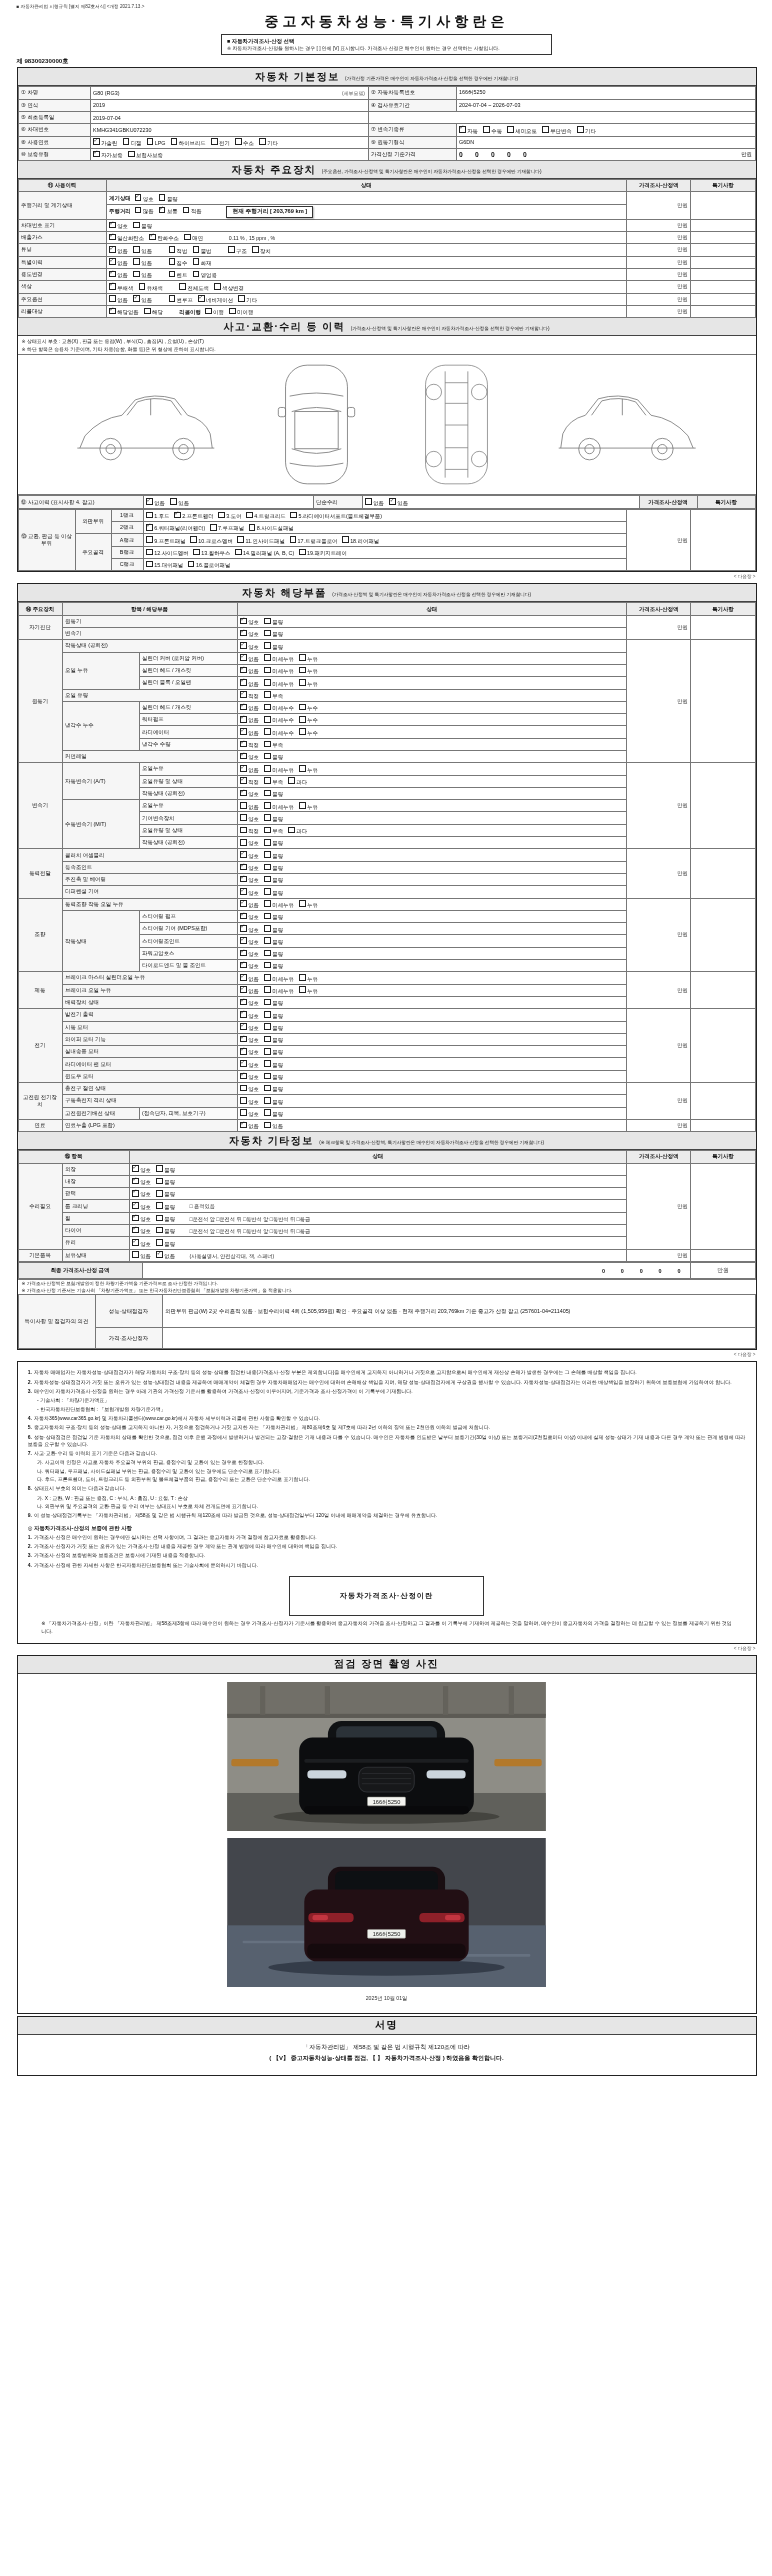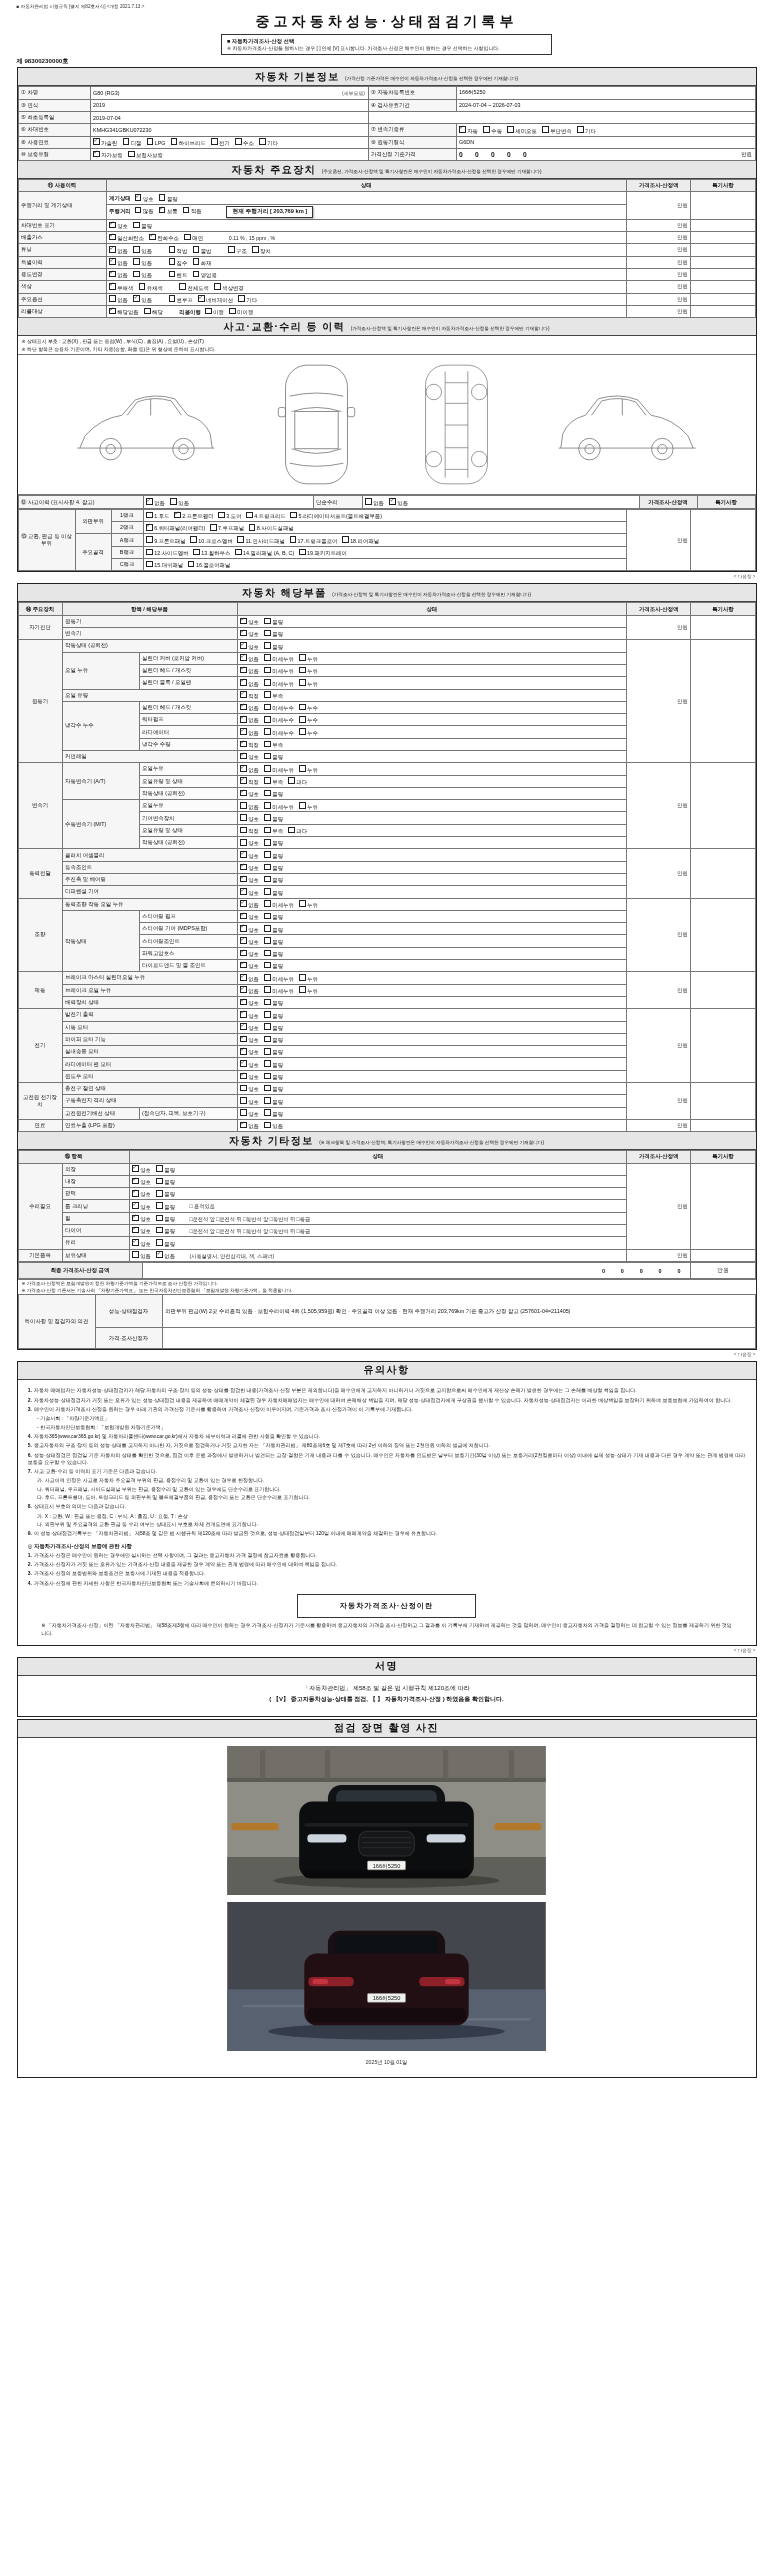--- a/index.html
+++ b/index.html
@@ -41,35 +41,35 @@
   .items .opt{margin-right:4.6px;}
   .finalrow td{height:13.4px;}
   .amount{letter-spacing:7.2px;text-align:right;font-weight:bold;font-size:6.7px;padding-right:15.5px;}
   .subnote{font-size:4.6px;padding:1px 4.1px;color:#222;border-top:0.5px solid #777;}
   .opiniontext{font-size:4.9px;line-height:1.5;}
   .notices{padding:5.2px 10.3px 7.2px;}
   .ni{font-size:5px;line-height:1.45;margin:2.1px 0;text-align:justify;}
   .ni .nn{font-weight:bold;margin-right:2.1px;}
   .nsub{font-size:5px;line-height:1.45;margin:1px 0 1px 9.3px;text-align:justify;}
   .pnhead{font-weight:bold;font-size:5.4px;margin:5.2px 0 2.1px;}
-  .defbox{width:165px;margin:7.2px auto 4.1px;border:1px solid #333;padding:6px;text-align:center;font-weight:bold;font-size:7.2px;letter-spacing:1px;}
+  .defbox{width:165px;margin:7.2px auto 4.1px;border:1px solid #333;padding:14px;text-align:center;font-weight:bold;font-size:7.2px;letter-spacing:1px;}
   .deftext{font-size:5px;line-height:1.5;padding:0 13.4px;text-align:justify;}
   .photos{display:flex;flex-direction:column;align-items:center;gap:7.2px;padding:8.2px 0 4.1px;}
   .photo{width:319px;height:149px;}
   .photocaption{text-align:center;font-size:5.2px;color:#333;padding:1px 0 6.2px;}
   .signbody{text-align:center;font-size:6px;line-height:1.8;padding:7.2px 0 11.3px;}
 </style>
 </head>
 <body>
 
 <div class="page">
 
   <div class="topline">■ 자동차관리법 시행규칙 [별지 제82호서식] &lt;개정 2021.7.13.&gt;</div>
 
-  <h1 class="title">중고자동차성능·상태점검기록부</h1>
+  <h1 class="title">중고자동차성능·특기사항란은</h1>
 
   <div class="selectbox">
     <div class="s1">■ 자동차가격조사·산정 선택</div>
     <div class="s2">※ 자동차가격조사·산정을 원하시는 경우 [ ] 안에 [V] 표시합니다. 가격조사·산정은 매수인이 원하는 경우 선택하는 사항입니다.</div>
   </div>
 
   <div class="docno">제 98300230000호</div>
 
   <section class="box">
 
@@ -669,23 +669,20 @@
         <td class="who" style="text-align:center;">가격·조사산정자</td>
         <td class="opiniontext" style="height:17.5px;"></td>
       </tr>
     </tbody>
       </table>
 
   </section>
   <div class="nextpage">&lt; 다음장 &gt;</div>
 
   <section class="box">
-    <div class="band">
-      <span class="bt">유의사항</span>
-    </div>
     <div class="notices">
       <div id="notices-list">
           <div class="ni"><span class="nn">1.</span>자동차 매매업자는 자동차성능·상태점검자가 해당 자동차의 구조·장치 등의 성능·상태를 점검한 내용(가격조사·산정 부분은 제외합니다)을 매수인에게 고지하지 아니하거나 거짓으로 고지함으로써 매수인에게 재산상 손해가 발생한 경우에는 그 손해를 배상할 책임을 집니다.</div>
           <div class="ni"><span class="nn">2.</span>자동차성능·상태점검자가 거짓 또는 오류가 있는 성능·상태점검 내용을 제공하여 매매계약이 체결된 경우 자동차매매업자는 매수인에 대하여 손해배상 책임을 지며, 해당 성능·상태점검자에게 구상권을 행사할 수 있습니다. 자동차성능·상태점검자는 이러한 배상책임을 보장하기 위하여 보증보험에 가입하여야 합니다.</div>
           <div class="ni"><span class="nn">3.</span>매수인이 자동차가격조사·산정을 원하는 경우 아래 기관의 가격산정 기준서를 활용하여 가격조사·산정이 이루어지며, 기준가격과 조사·산정가격이 이 기록부에 기재됩니다.</div>
           <div class="nsub">- 기술사회 : 「차량기준가액표」</div>
           <div class="nsub">- 한국자동차진단보증협회 : 「보험개발원 차량기준가액」</div>
           <div class="ni"><span class="nn">4.</span>자동차365(www.car365.go.kr) 및 자동차리콜센터(www.car.go.kr)에서 자동차 세부이력과 리콜에 관한 사항을 확인할 수 있습니다.</div>
           <div class="ni"><span class="nn">5.</span>중고자동차의 구조·장치 등의 성능·상태를 고지하지 아니한 자, 거짓으로 점검하거나 거짓 고지한 자는 「자동차관리법」 제80조제6호 및 제7호에 따라 2년 이하의 징역 또는 2천만원 이하의 벌금에 처합니다.</div>
           <div class="ni"><span class="nn">6.</span>성능·상태점검은 점검일 기준 자동차의 상태를 확인한 것으로, 점검 이후 운행 과정에서 발생하거나 발견되는 고장·결함은 기재 내용과 다를 수 있습니다. 매수인은 자동차를 인도받은 날부터 보증기간(30일 이상) 또는 보증거리(2천킬로미터 이상) 이내에 실제 성능·상태가 기재 내용과 다른 경우 계약 또는 관계 법령에 따라 보증을 요구할 수 있습니다.</div>
@@ -706,30 +703,20 @@
           <div class="ni"><span class="nn">4.</span>가격조사·산정에 관한 자세한 사항은 한국자동차진단보증협회 또는 기술사회에 문의하시기 바랍니다.</div>
         </div>
       <div class="defbox">자동차가격조사·산정이란</div>
       <div class="deftext">※ 「자동차가격조사·산정」이란 「자동차관리법」 제58조제3항에 따라 매수인이 원하는 경우 가격조사·산정자가 기준서를 활용하여 중고자동차의 가격을 조사·산정하고 그 결과를 이 기록부에 기재하여 제공하는 것을 말하며, 매수인이 중고자동차의 가격을 결정하는 데 참고할 수 있는 정보를 제공하기 위한 것입니다.</div>
     </div>
   </section>
   <div class="nextpage">&lt; 다음장 &gt;</div>
 
   <section class="box">
     <div class="band">
-      <span class="bt">서명</span>
-    </div>
-    <div class="signbody">
-      <div>「자동차관리법」 제58조 및 같은 법 시행규칙 제120조에 따라</div>
-      <div style="font-weight:bold;">( 【V】 중고자동차성능·상태를 점검,  【 】 자동차가격조사·산정 ) 하였음을 확인합니다.</div>
-    </div>
-  </section>
-
-  <section class="box">
-    <div class="band">
       <span class="bt">점검 장면 촬영 사진</span>
     </div>
     <div class="photos">
 
       <svg class="photo" viewBox="0 0 620 290">
         <rect x="0" y="0" width="620" height="290" fill="#8e8d86"></rect>
         <rect x="0" y="0" width="620" height="66" fill="#716f68"></rect>
         <rect x="0" y="62" width="620" height="8" fill="#5c5a54"></rect>
         <rect x="64" y="8" width="10" height="56" fill="#64625b"></rect>
         <rect x="190" y="8" width="10" height="56" fill="#64625b"></rect>
@@ -769,14 +756,24 @@
         <rect x="424" y="150" width="30" height="10" rx="4" fill="#c23540"></rect>
         <rect x="156" y="206" width="308" height="28" rx="10" fill="#150a0d"></rect>
         <rect x="273" y="178" width="74" height="17" rx="2" fill="#eef0ec" stroke="#9a9a94"></rect>
         <text x="310" y="191" text-anchor="middle" font-size="11" fill="#1a1a1a">166허5250</text>
       </svg>
 
       <div class="photocaption">2025년 10월 01일</div>
     </div>
   </section>
 
+  <section class="box">
+    <div class="band">
+      <span class="bt">서명</span>
+    </div>
+    <div class="signbody">
+      <div>「자동차관리법」 제58조 및 같은 법 시행규칙 제120조에 따라</div>
+      <div style="font-weight:bold;">( 【V】 중고자동차성능·상태를 점검,  【 】 자동차가격조사·산정 ) 하였음을 확인합니다.</div>
+    </div>
+  </section>
+
 </div>
 
 
 </body></html>

